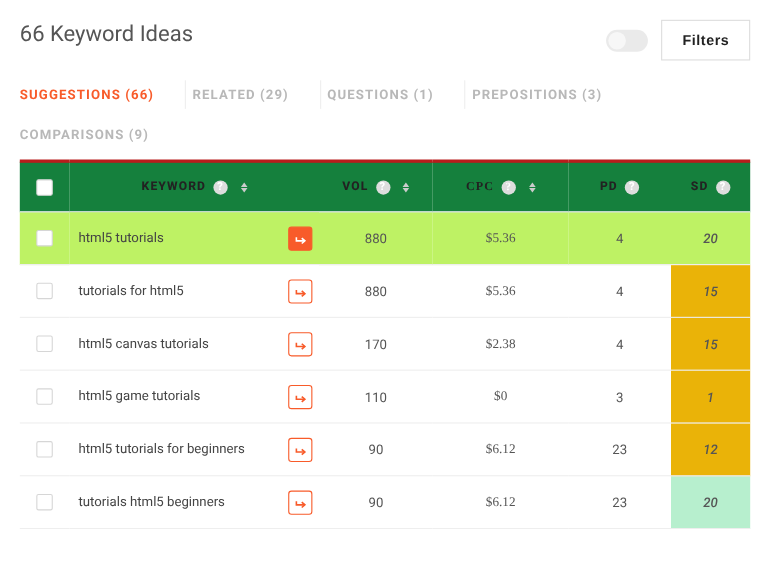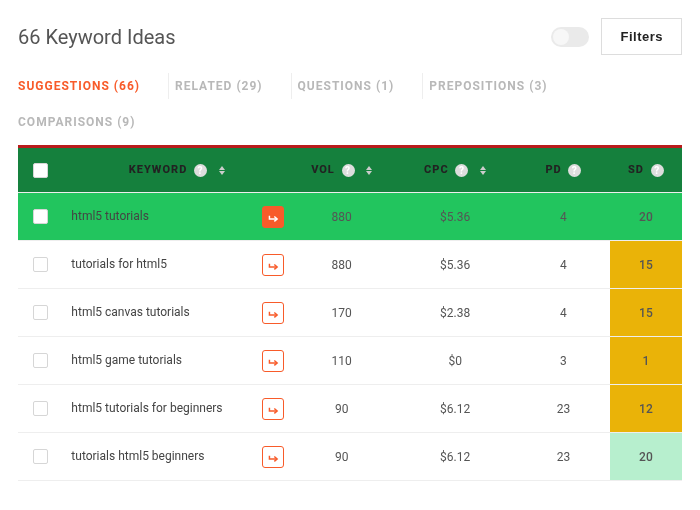--- a/index.html
+++ b/index.html
@@ -7,21 +7,21 @@
       font-family: -apple-system, BlinkMacSystemFont, "Segoe UI", Roboto, Arial, sans-serif;
       background: #fff;
       color: #333;
       padding: 18px 18px 0 18px;
       width: 700px;
       font-size: 13px;
     }
     .header {
       display: flex;
       justify-content: space-between;
-      align-items: center;
+      align-items: flex-start;
       margin-bottom: 18px;
     }
     .header-title {
       font-size: 20px;
       font-weight: 400;
       color: #555;
     }
     .header-right {
       display: flex;
       align-items: center;
@@ -125,29 +125,29 @@
       width: 0; height: 0;
       border-left: 3px solid transparent;
       border-right: 3px solid transparent;
     }
     .sorter .up { border-bottom: 4px solid #ccc; }
     .sorter .dn { border-top: 4px solid #ccc; }
     .th-kw { text-align: left; padding-left: 8px; }
     .col-check { width: 44px; }
     .col-kw { width: 220px; }
     .col-vol { width: 100px; }
-    .col-cpc { width: 120px; }
+    .col-cpc { width: 120px; font-family: Liberation Serif, serif; }
     .col-pd { width: 90px; }
     .col-sd { width: 70px; }
     .row td {
       height: 48px;
       border-bottom: 1px solid #eee;
       color: #555;
     }
-    .row.sel td { background: #22c55e; }
+    .row.sel td { background: #bef264; }
     .row td.kw-cell {
       text-align: left;
       padding-left: 8px;
       color: #444;
       position: relative;
     }
     .kw-cell .kw-text {
       display: inline-block;
       max-width: 155px;
       vertical-align: middle;
@@ -177,20 +177,21 @@
       height: 15px;
       border: 1.5px solid #d6d6d6;
       border-radius: 2px;
       margin: 0 auto;
       background: #fff;
     }
     .sd-cell {
       background: #b7efce;
       font-weight: 500;
       color: #333;
+      font-style: italic;
     }
     .sd-cell.light {
       background: #eab308;
     }
     .row.sel td:first-child::before {
       content: "";
       position: absolute;
       left: -18px;
       top: 0;
       bottom: 0;

